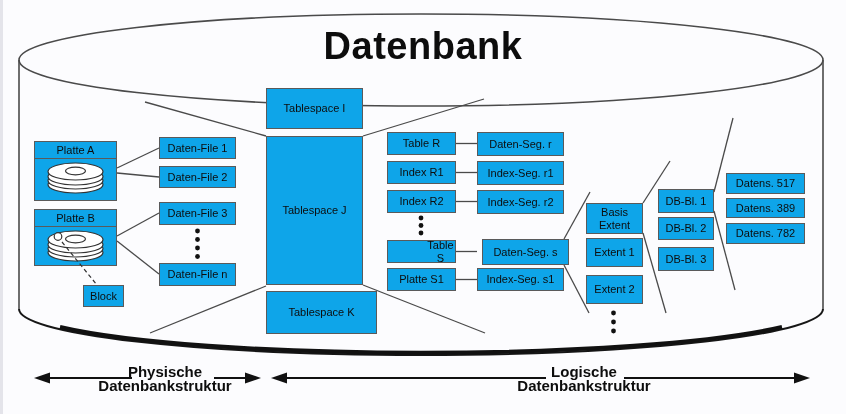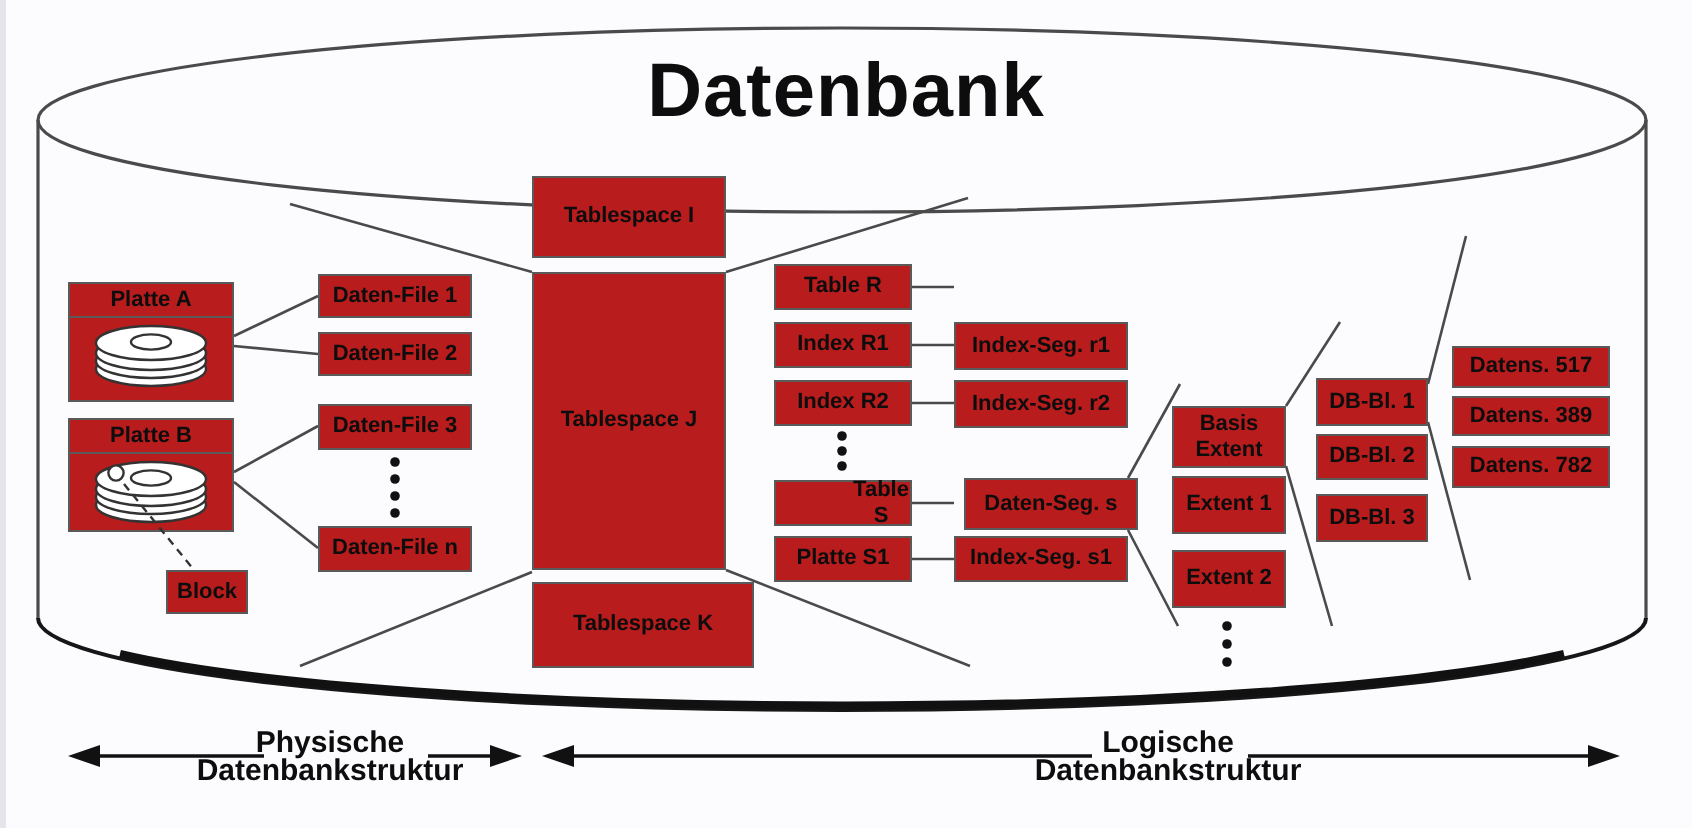--- a/index.html
+++ b/index.html
@@ -11,23 +11,23 @@
   }
   #edge-strip{position:absolute;left:0;top:0;width:3px;height:414px;background:#e4e4ea;}
   svg{position:absolute;left:0;top:0;}
   #under{z-index:0;}
   #over{z-index:2;pointer-events:none;}
   #title{
     position:absolute;left:0;top:25px;width:846px;text-align:center;
     font-size:38px;font-weight:bold;letter-spacing:.5px;z-index:1;
   }
   .bx{
-    position:absolute;box-sizing:border-box;background:#b91c1c;
+    position:absolute;box-sizing:border-box;background:#0ea5e9;
     border:1.5px solid #5a5a5a;display:flex;align-items:center;justify-content:center;
-    font-size:11px;font-weight:bold;text-align:center;line-height:13px;z-index:1;
+    font-size:11px;font-weight:normal;text-align:center;line-height:13px;z-index:1;
     padding:0 2px;
   }
   .bx.hdrbox{flex-direction:column;justify-content:flex-start;padding:0;}
   .hdr{width:100%;height:17px;border-bottom:1.4px solid #5a5a5a;box-sizing:border-box;
     display:flex;align-items:center;justify-content:center;}
   .legend{
     position:absolute;z-index:1;text-align:center;font-size:15px;font-weight:bold;
     line-height:14px;width:150px;
   }
 </style>
@@ -101,20 +101,21 @@
   <div class="bx" style="left:159px;top:137px;width:77px;height:22px;">Daten-File 1</div>
   <div class="bx" style="left:159px;top:166px;width:77px;height:22px;">Daten-File 2</div>
   <div class="bx" style="left:159px;top:202px;width:77px;height:23px;">Daten-File 3</div>
   <div class="bx" style="left:159px;top:263px;width:77px;height:23px;">Daten-File n</div>
 
   <div class="bx" style="left:266px;top:88px;width:97px;height:41px;">Tablespace I</div>
   <div class="bx" style="left:266px;top:136px;width:97px;height:149px;">Tablespace J</div>
   <div class="bx" style="left:266px;top:291px;width:111px;height:43px;">Tablespace K</div>
 
   <div class="bx" style="left:387px;top:132px;width:69px;height:23px;">Table R</div>
+  <div class="bx" style="left:477px;top:132px;width:87px;height:24px;">Daten-Seg. r</div>
   <div class="bx" style="left:387px;top:161px;width:69px;height:23px;">Index R1</div>
   <div class="bx" style="left:477px;top:161px;width:87px;height:24px;">Index-Seg. r1</div>
   <div class="bx" style="left:387px;top:190px;width:69px;height:23px;">Index R2</div>
   <div class="bx" style="left:477px;top:190px;width:87px;height:24px;">Index-Seg. r2</div>
   <div class="bx" style="left:387px;top:240px;width:69px;height:23px;padding-left:40px;">Table S</div>
   <div class="bx" style="left:482px;top:239px;width:87px;height:26px;">Daten-Seg. s</div>
   <div class="bx" style="left:387px;top:268px;width:69px;height:23px;">Platte S1</div>
   <div class="bx" style="left:477px;top:268px;width:87px;height:23px;">Index-Seg. s1</div>
 
   <div class="bx" style="left:586px;top:203px;width:57px;height:31px;">Basis Extent</div>

